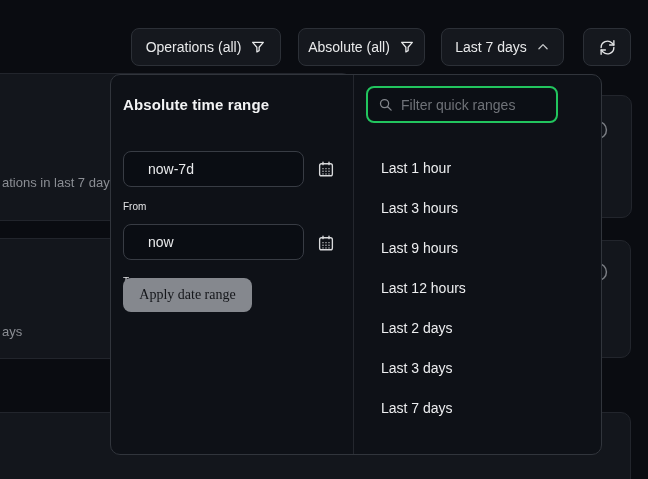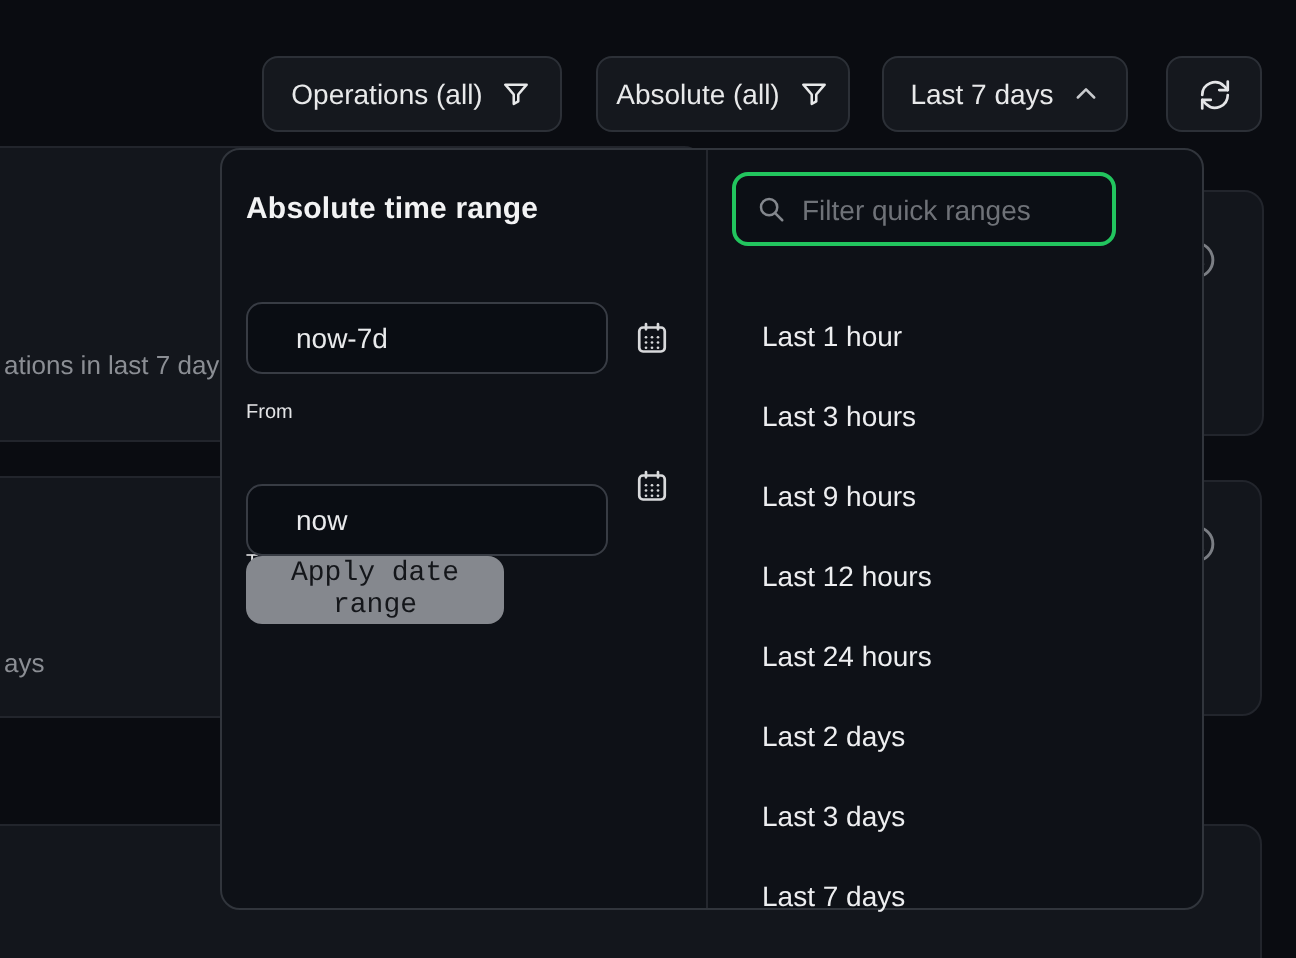--- a/index.html
+++ b/index.html
@@ -48,21 +48,21 @@
     font-family:"Liberation Sans", sans-serif; outline:none;
   }
   .cal-btn {
     position:absolute; left:204px; width:22px; height:22px;
     background:none; border:none; cursor:pointer; padding:0;
     display:flex; align-items:center; justify-content:center;
   }
   .apply-btn {
     position:absolute; left:12px; top:203px; width:129px; height:34px;
     background:#85888e; color:#14161a; border:none; border-radius:8px;
-    font-size:14px; font-family:Liberation Mono, monospace; cursor:pointer;
+    font-size:14px; font-family:Liberation Serif, serif; cursor:pointer;
   }
   .search-wrap {
     position:absolute; left:12px; top:11px; width:192px; height:37px;
     background:#0c0f15; border:2px solid #22c55e; border-radius:8px;
     display:flex; align-items:center; gap:8px; padding:0 10px;
   }
   .search-wrap input {
     flex:1; min-width:0; background:transparent; border:none; outline:none;
     color:#c7c9cc; font-size:14px; font-family:"Liberation Sans", sans-serif;
   }
@@ -169,21 +169,21 @@
                 <circle cx="16" cy="15" r="0.9"></circle>
               <circle cx="8" cy="18.5" r="0.9"></circle>
                 <circle cx="12" cy="18.5" r="0.9"></circle>
                 <circle cx="16" cy="18.5" r="0.9"></circle>
             </g>
           </svg>
         </span>
       </button>
 
       <label class="field-label" style="top:201px;">To</label>
-      <input class="dt-input" style="top: 167px;" type="text" value="now">
+      <input class="dt-input" style="top: 149px;" type="text" value="now">
       <button class="cal-btn" style="top:157px;">
         <span style="display:flex;">
           <svg width="18" height="18" viewBox="0 0 24 24" fill="none" stroke="#d8d9db" stroke-width="1.8" stroke-linecap="round">
             <rect x="3.5" y="5" width="17" height="16" rx="2.5"></rect>
             <path d="M8 2.8v3.4M16 2.8v3.4"></path>
             <g fill="#d8d9db" stroke="none">
               <circle cx="8" cy="11.5" r="0.9"></circle>
                 <circle cx="12" cy="11.5" r="0.9"></circle>
                 <circle cx="16" cy="11.5" r="0.9"></circle>
               <circle cx="8" cy="15" r="0.9"></circle>
@@ -209,21 +209,20 @@
           </svg>
         </span>
         <input type="text" placeholder="Filter quick ranges" style="">
       </div>
 
       <div class="qr-list">
         <div class="qr-item">Last 1 hour</div>
         <div class="qr-item">Last 3 hours</div>
         <div class="qr-item">Last 9 hours</div>
         <div class="qr-item">Last 12 hours</div>
-        <div class="qr-item">Last 24 hours</div>
         <div class="qr-item">Last 2 days</div>
         <div class="qr-item">Last 3 days</div>
         <div class="qr-item">Last 7 days</div>
       </div>
     </div>
   </div>
 
 </div>
 
 </body></html>

